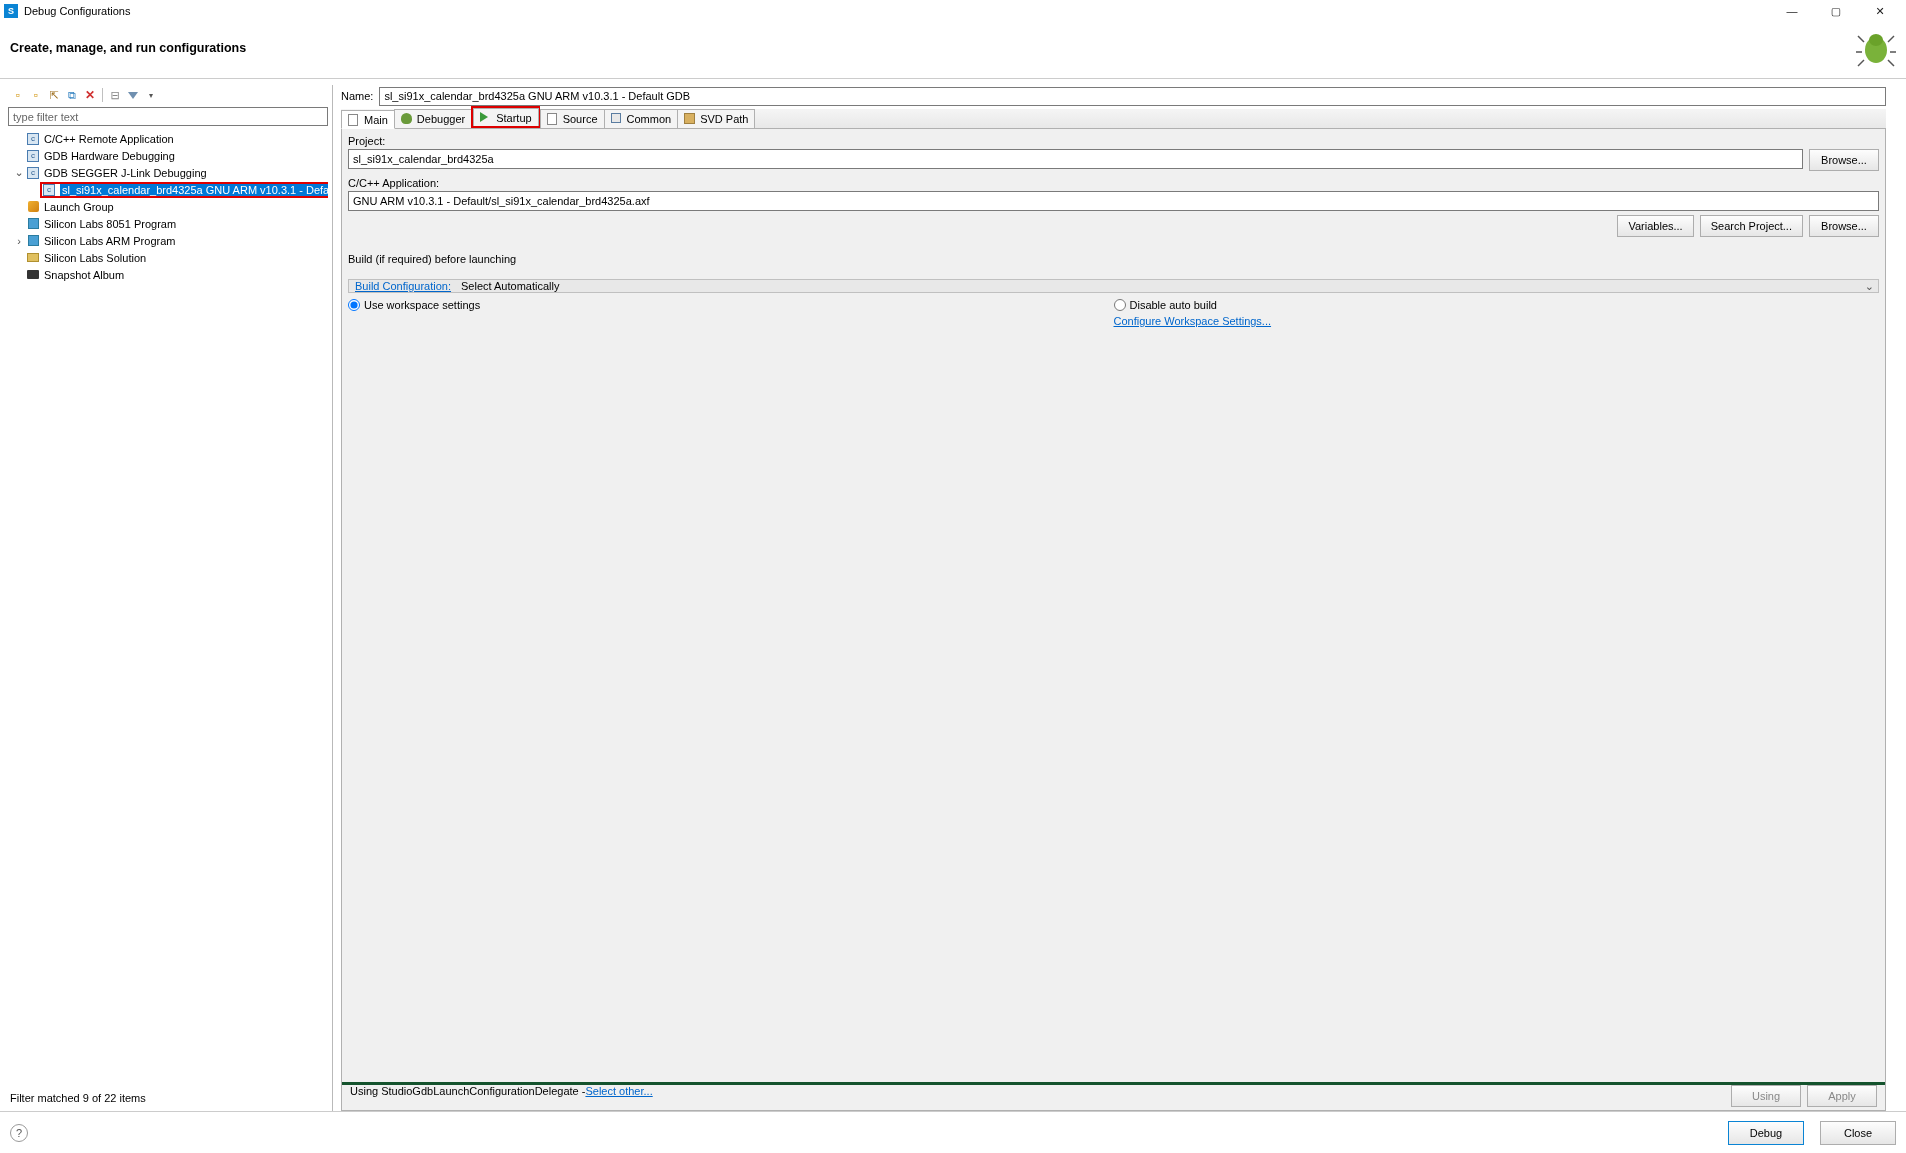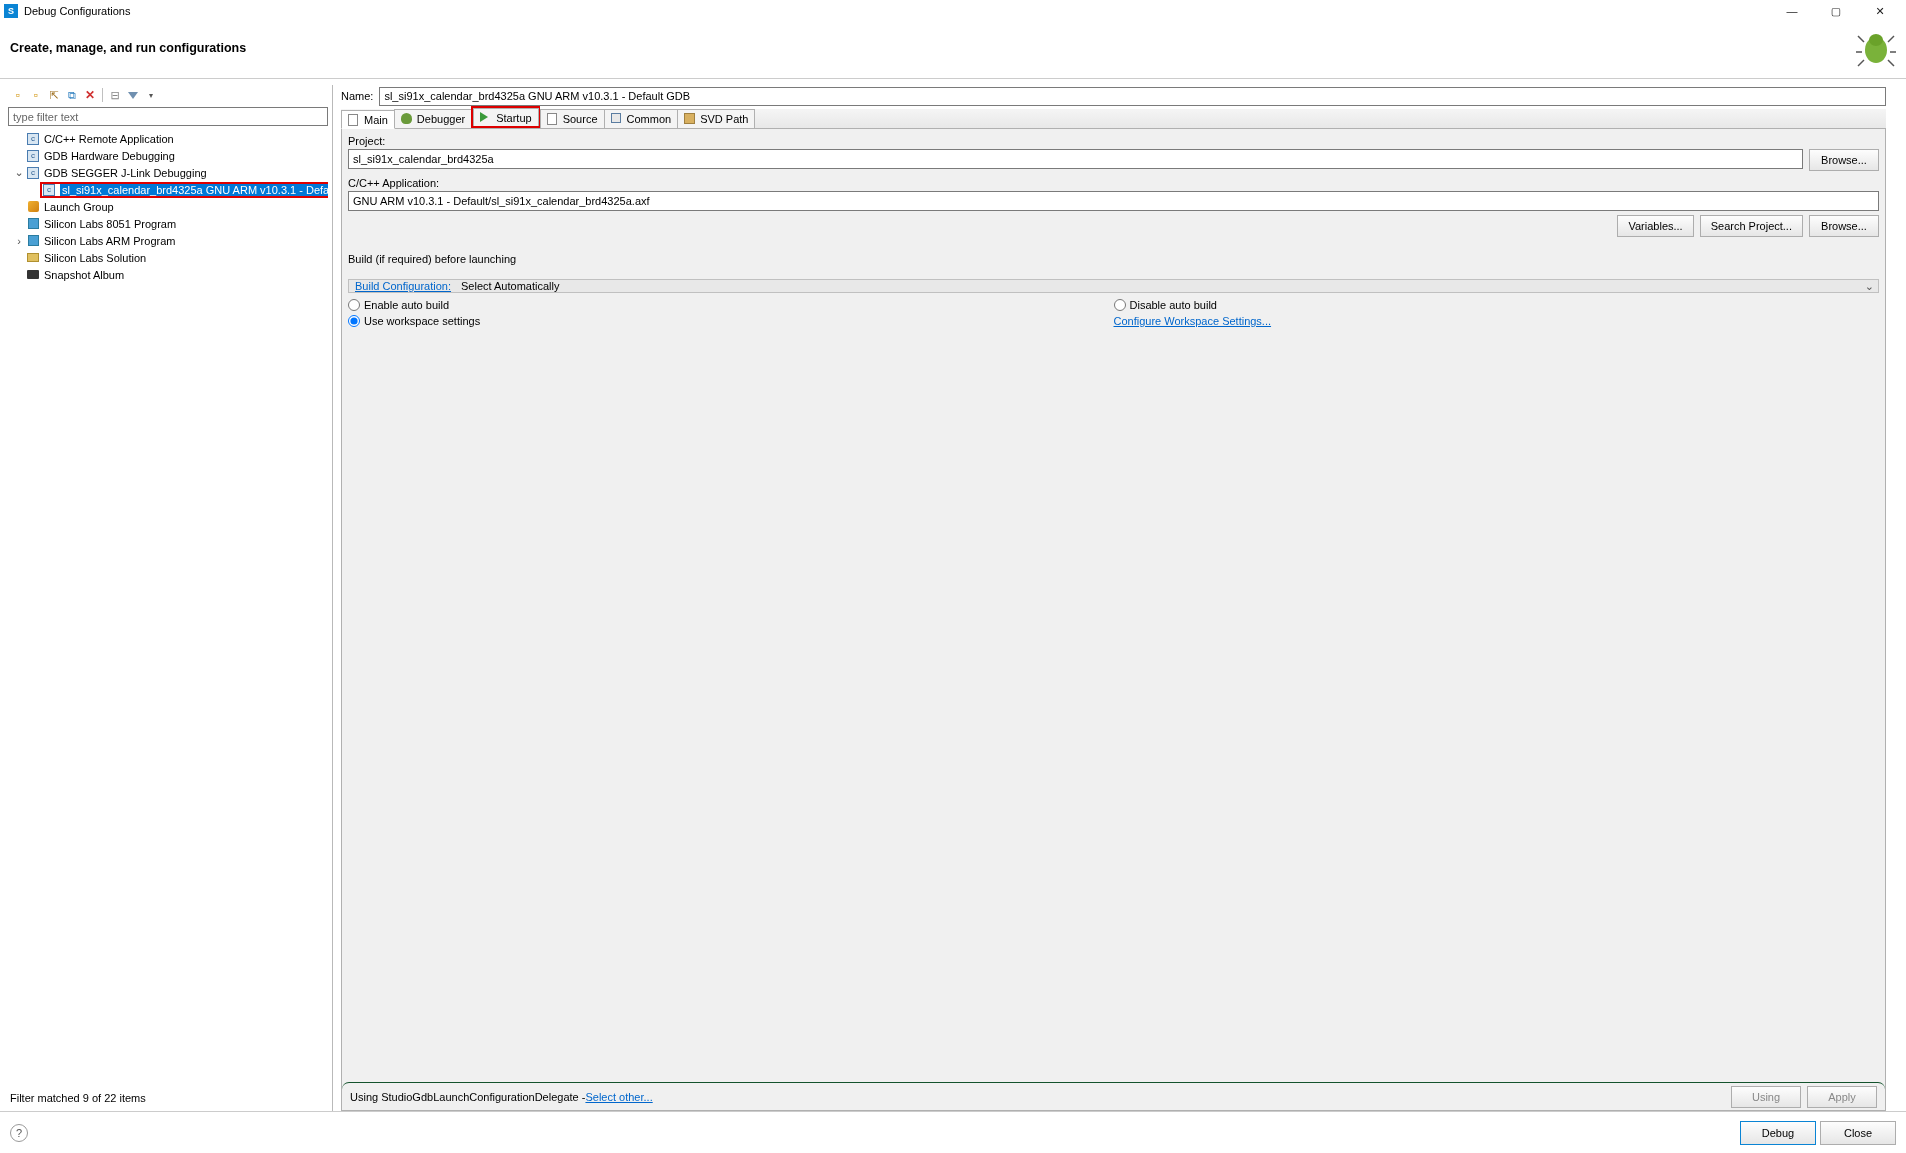--- a/index.html
+++ b/index.html
@@ -72,21 +72,21 @@
 .build-config-row .chev { color: #555; }
 
 .radio-grid { display: flex; margin-top: 6px; }
 .radio-col { flex: 1; display: flex; flex-direction: column; gap: 4px; }
 .radio-row { display: flex; align-items: center; gap: 4px; }
 .radio-row input[type=radio] { width: 12px; height: 12px; }
 .radio-col .link { color: #0066cc; text-decoration: underline; }
 
 .form-flex { flex: 1; }
 
-.delegate-row { display: flex; align-items: center; height: 28px; background: #f0f0f0; border-top: 1px solid #14532d; margin: 0 -6px -6px -6px; padding: 0 8px; border-radius: 7px; }
+.delegate-row { display: flex; height: 28px; background: #f0f0f0; border-top: 3px solid #14532d; margin: 0 -6px -6px -6px; padding: 0 8px; }
 .delegate-row .link { color: #0066cc; text-decoration: underline; }
 .delegate-row .spacer { flex: 1; }
 .delegate-row .btn { min-width: 70px; }
 .delegate-row .btn.disabled { color: #888; }
 
 
 .footer { height: 42px; display: flex; align-items: center; padding: 0 10px; border-top: 1px solid #ccc; }
 .help-icon { width: 18px; height: 18px; border: 1px solid #999; border-radius: 50%; display: flex; align-items: center; justify-content: center; color: #555; font-size: 11px; }
 .footer .spacer { flex: 1; }
 .footer .btn { min-width: 76px; height: 24px; }
@@ -303,24 +303,20 @@
         <span class="link">Build Configuration:</span>
         <div class="select">
           <span>Select Automatically</span>
           <span class="chev">⌄</span>
         </div>
       </div>
 
       <div class="radio-grid">
         <div class="radio-col">
           <div class="radio-row">
-              <input type="radio" name="ab" style="">
-              <span>Enable auto build</span>
-            </div>
-          <div class="radio-row">
               <input type="radio" name="ab" checked="" style="">
               <span>Use workspace settings</span>
             </div>
         </div>
         <div class="radio-col">
           <div class="radio-row">
               <input type="radio" name="ab" style="">
               <span>Disable auto build</span>
             </div>
           <div class="radio-row">
@@ -339,14 +335,14 @@
         <button class="btn disabled" style="margin-left:6px">Apply</button>
       </div>
     </div>
   </div>
 </div>
 
 <div class="footer">
   <div class="help-icon">?</div>
   <div class="spacer"></div>
   <button class="btn primary">Debug</button>
-  <button class="btn" style="margin-left:4px">Close</button>
+  <button class="btn" style="margin-left:16px">Close</button>
 </div>
 
 </body></html>

